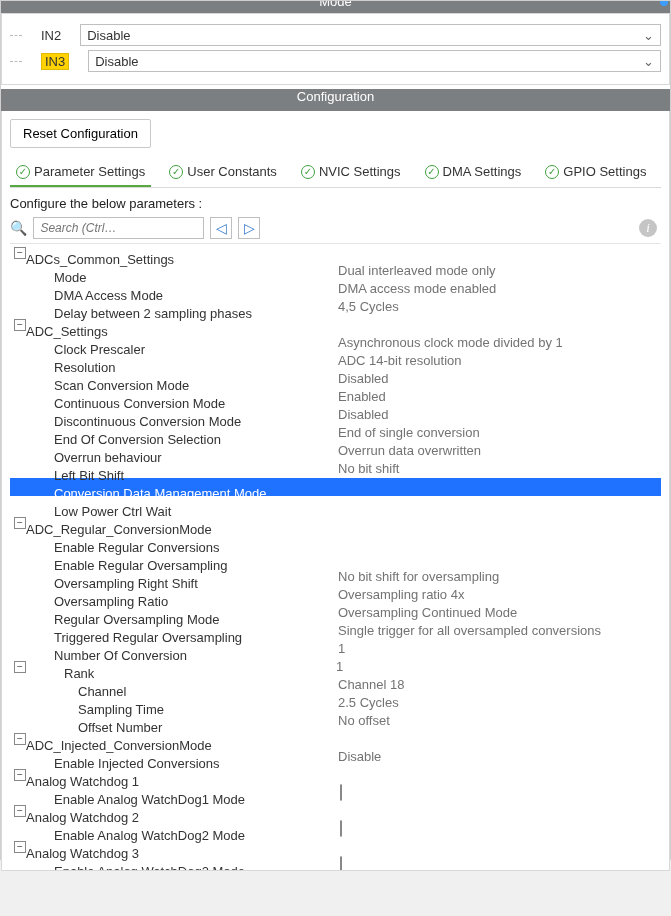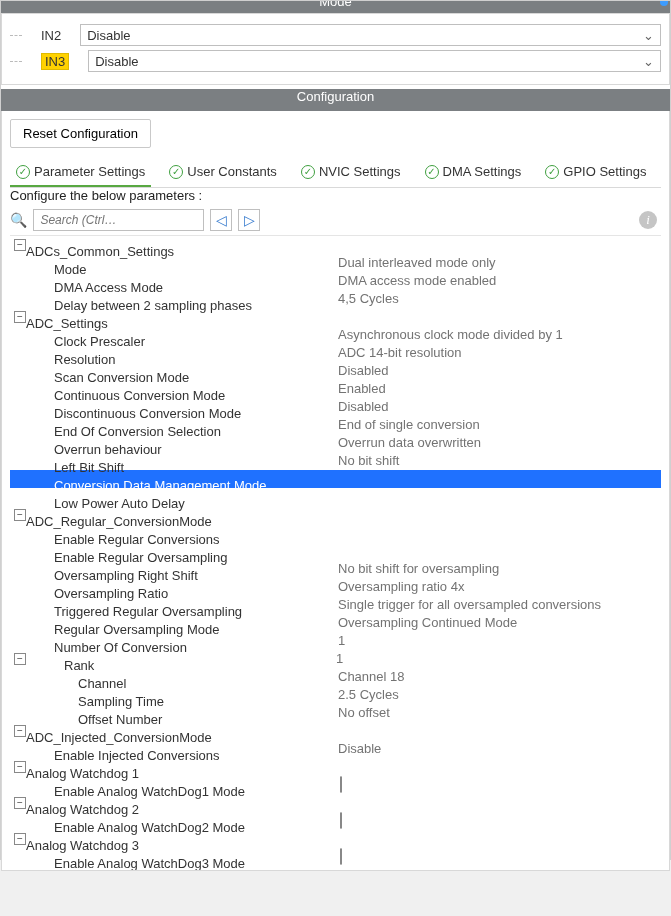--- a/index.html
+++ b/index.html
@@ -23,21 +23,21 @@
 
   .config-body { padding: 8px 8px 0 8px; background: #fff; border: 1px solid #d8d8d8; border-top: none; height: calc(100% - 12px - 60px - 26px); overflow: hidden; }
 
   .btn-reset { border: 1px solid #c9c9c9; background: #fff; padding: 6px 12px; font-size: 13px; cursor: pointer; border-radius: 2px; }
 
   .tabbar { display: flex; gap: 12px; border-bottom: 1px solid #d9d9d9; margin-top: 10px; flex-wrap: nowrap; }
   .tab { display: flex; align-items: center; gap: 4px; padding: 6px 6px; white-space: nowrap; cursor: pointer; border-bottom: 2px solid transparent; }
   .tab.active { border-bottom: 2px solid #58a842; }
   .check-icon { width: 14px; height: 14px; border: 1.5px solid #40a040; border-radius: 50%; display: inline-flex; align-items: center; justify-content: center; color: #40a040; font-size: 10px; line-height: 1; }
 
-  .subheader { font-size: 13px; color: #222; }
+  .subheader { margin-top: 8px; font-size: 13px; color: #222; }
 
   .toolbar { display: flex; align-items: center; gap: 6px; margin-top: 6px; }
   .loupe { color: #3aa6f0; font-size: 14px; cursor: pointer; }
   .search { flex: 0 0 84px; height: 22px; border: 1px solid #bfbfbf; padding: 0 6px; font-style: italic; color: #888; font-size: 12px; }
   .navbtn { width: 22px; height: 22px; border: 1px solid #bfbfbf; background: #fff; display: inline-flex; align-items: center; justify-content: center; color: #3a7dcf; cursor: pointer; font-size: 14px; }
   .info { margin-left: auto; width: 18px; height: 18px; border-radius: 50%; background: #c5c5c5; color: #fff; display: inline-flex; align-items: center; justify-content: center; font-family: Georgia, serif; font-style: italic; font-size: 13px; cursor: pointer; margin-right: 4px; }
 
   
   .tree-wrap { margin-top: 4px; border-top: 1px solid #e5e5e5; font-size: 13px; }
   .row { display: flex; align-items: center; height: 18px; line-height: 18px; }
@@ -191,21 +191,21 @@
           <span class="label l2">Left Bit Shift</span>
           <span class="val">No bit shift</span>
         </div>
         <div class="row selected">
           <span class="toggle-spacer"></span>
           <span class="label l2">Conversion Data Management Mode</span>
           <span class="val dd-anchor"></span>
         </div>
         <div class="row">
           <span class="toggle-spacer"></span>
-          <span class="label l2">Low Power Auto Delay</span>
+          <span class="label l2">Low Power Ctrl Wait</span>
           <span class="val"></span>
         </div>
         <div class="row">
           <span class="toggle">−</span>
           <span class="label l1">ADC_Regular_ConversionMode</span>
           <span class="val"></span>
         </div>
         <div class="row">
           <span class="toggle-spacer"></span>
           <span class="label l2">Enable Regular Conversions</span>
@@ -221,27 +221,27 @@
           <span class="label l2">Oversampling Right Shift</span>
           <span class="val">No bit shift for oversampling</span>
         </div>
         <div class="row">
           <span class="toggle-spacer"></span>
           <span class="label l2">Oversampling Ratio</span>
           <span class="val">Oversampling ratio 4x</span>
         </div>
         <div class="row">
           <span class="toggle-spacer"></span>
+          <span class="label l2">Regular Oversampling Mode</span>
+          <span class="val">Oversampling Continued Mode</span>
+        </div>
+        <div class="row">
+          <span class="toggle-spacer"></span>
           <span class="label l2">Triggered Regular Oversampling</span>
           <span class="val">Single trigger for all oversampled conversions</span>
-        </div>
-        <div class="row">
-          <span class="toggle-spacer"></span>
-          <span class="label l2">Regular Oversampling Mode</span>
-          <span class="val">Oversampling Continued Mode</span>
         </div>
         <div class="row">
           <span class="toggle-spacer"></span>
           <span class="label l2">Number Of Conversion</span>
           <span class="val">1</span>
         </div>
         <div class="row">
           <span class="toggle" style="margin-left: 4px;">−</span>
           <span class="label l2" style="padding-left: 38px;">Rank</span>
           <span class="val">1</span>

